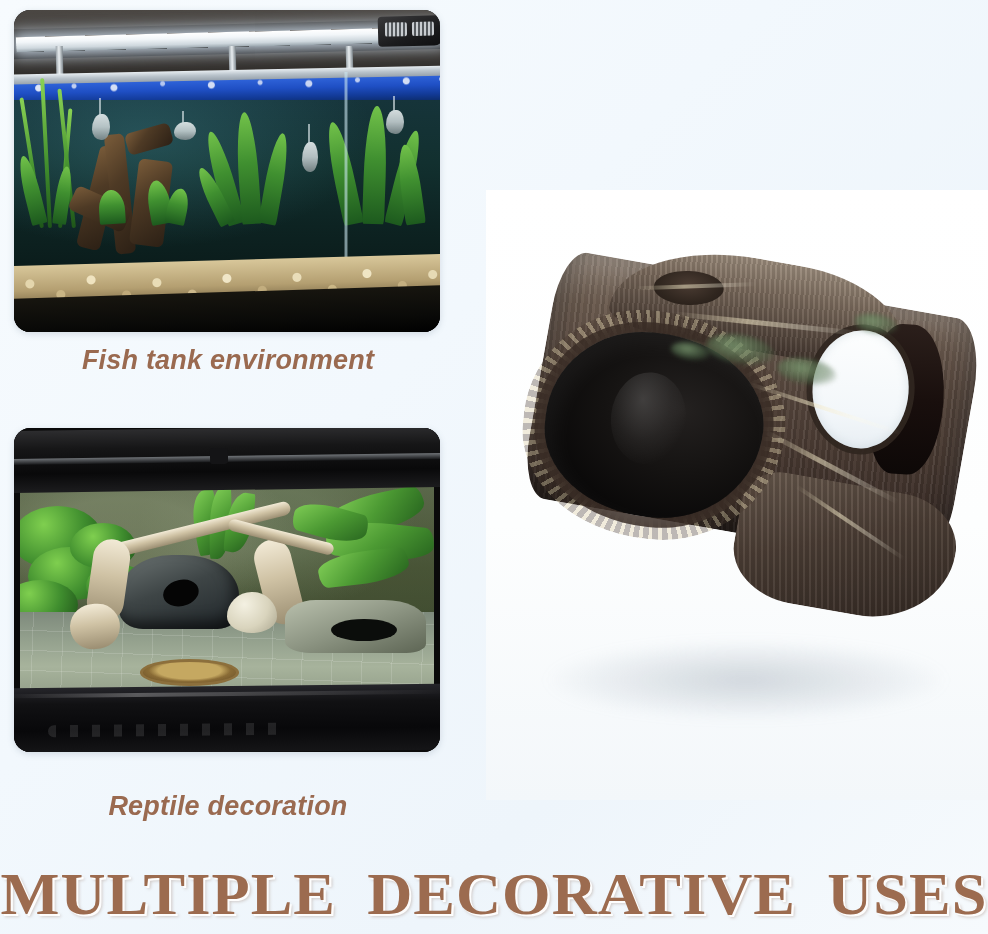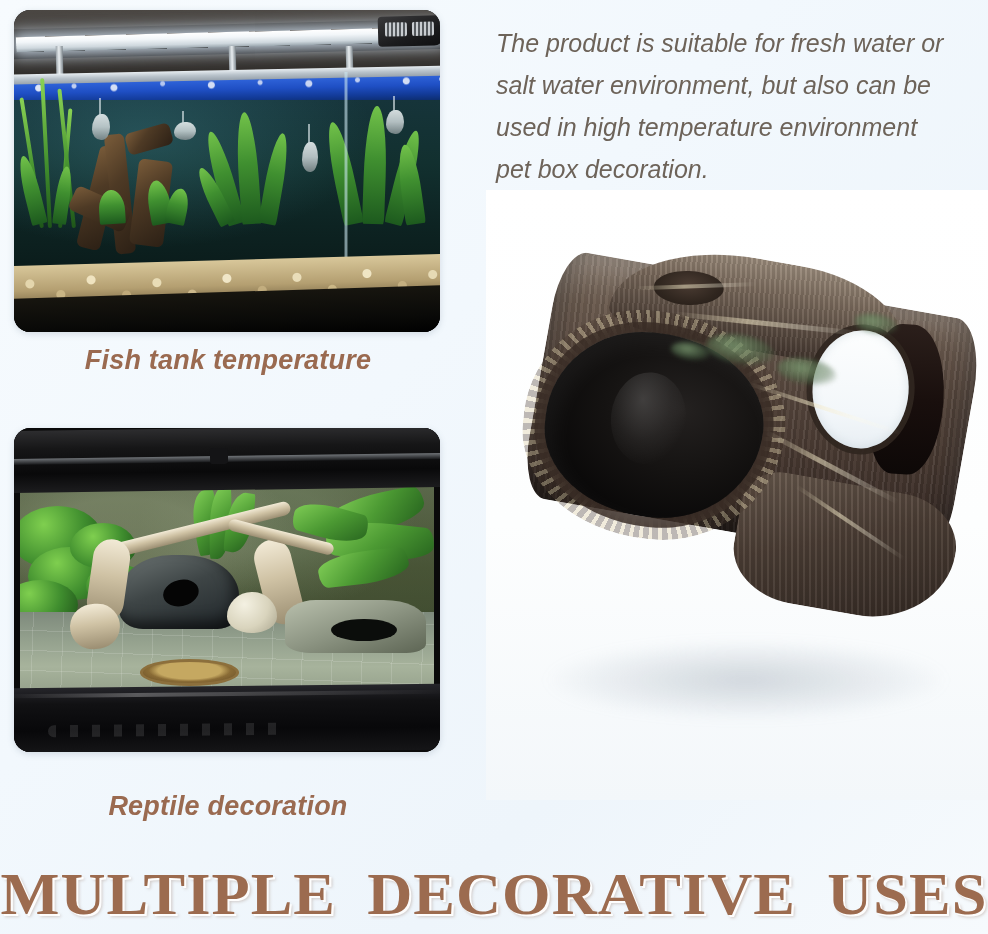--- a/index.html
+++ b/index.html
@@ -665,21 +665,21 @@
       <div class="ft-fish" style="left:160px; top:22px; width:22px; height:18px;"></div>
       <div class="ft-fish" style="left:288px; top:42px; width:16px; height:30px;"></div>
       <div class="ft-fish" style="left:372px; top:10px; width:18px; height:24px;"></div>
     </div>
 
     <div class="ft-glasspost"></div>
     <div class="ft-gravel"></div>
     <div class="ft-base"></div>
   </div>
 
-  <div class="caption" id="caption-fishtank">Fish tank temperature</div>
+  <div class="caption" id="caption-fishtank">Fish tank environment</div>
 
   <div class="photo" id="photo-reptile">
     <div class="rp-bg"></div>
 
     <div class="rp-interior">
       <div class="rp-rockwall"></div>
 
       <div class="rp-foliage" style="left:-2%;  top:10%; width:22%; height:30%;"></div>
       <div class="rp-foliage" style="left:2%;   top:30%; width:20%; height:26%;"></div>
       <div class="rp-foliage" style="left:-4%;  top:46%; width:18%; height:22%;"></div>
@@ -717,21 +717,20 @@
     <div class="rp-tophandle"></div>
 
     <div class="rp-botframe">
       <div class="rp-botshine"></div>
     </div>
     <div class="rp-vents"></div>
   </div>
 
   <div class="caption" id="caption-reptile">Reptile decoration</div>
 
-  <div id="description">The product is suitable for fresh water or salt water environment, but also can be used in high temperature environment pet box decoration.</div>
 
   <div id="product-photo">
     <div class="pp-surface"></div>
     <div class="pp-shadow"></div>
 
     <div class="pp-log">
       <div class="pp-log-body"></div>
       <div class="pp-hump"></div>
       <div class="pp-notch"></div>
       <div class="pp-tail"></div>

